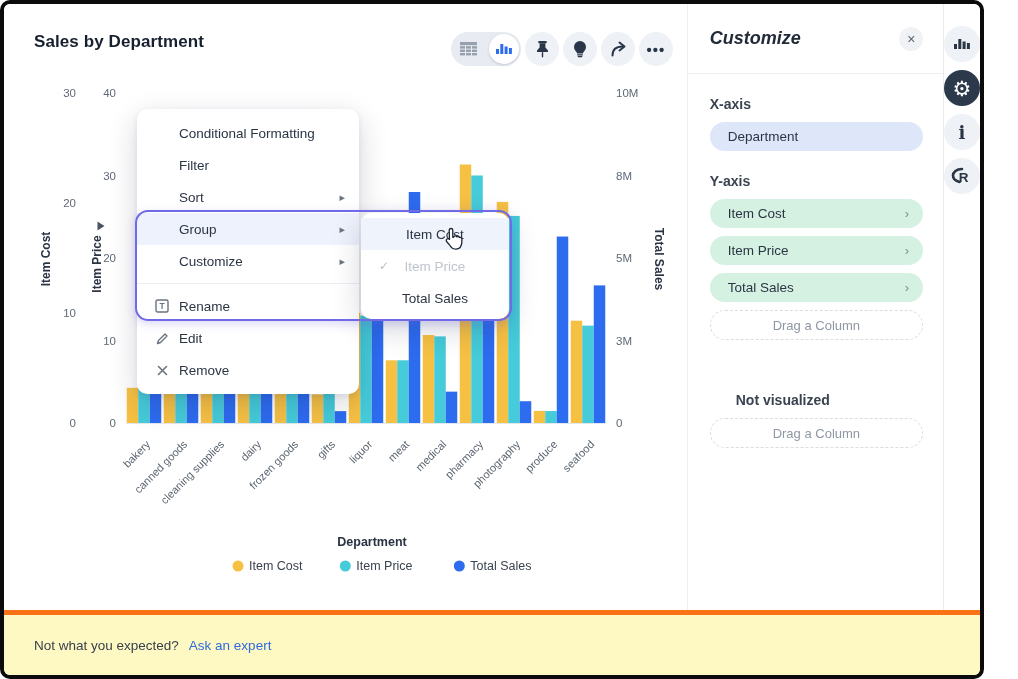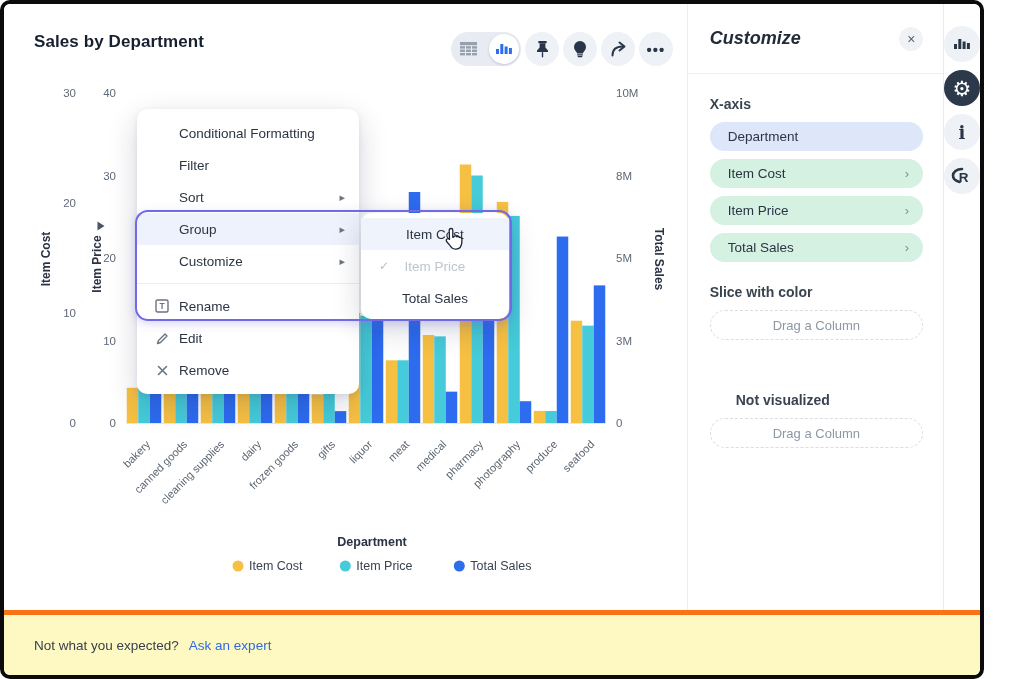--- a/index.html
+++ b/index.html
@@ -280,34 +280,34 @@
       <div class="cust-header">
         <span class="cust-title">Customize</span>
         <span class="close-btn">×</span>
       </div>
       <div class="cust-body">
         <div class="field-label">X-axis</div>
         <div class="pill x-pill">
             <span>Department</span>
           </div>
 
+        <div class="field-label">Y-axis</div>
         <div class="pill y-pill">
             <span>Item Cost</span>
             <span class="pill-chev">›</span>
           </div>
         <div class="pill y-pill">
             <span>Item Price</span>
             <span class="pill-chev">›</span>
           </div>
         <div class="pill y-pill">
             <span>Total Sales</span>
             <span class="pill-chev">›</span>
           </div>
 
-        <div class="field-label">Slice with color</div>
         <div class="drop-zone">Drag a Column</div>
 
         <div class="field-label nv-label">Not visualized</div>
         <div class="drop-zone">Drag a Column</div>
 
       </div>
     </div>
 
     <div class="rail">
       <div class="rail-btn">

